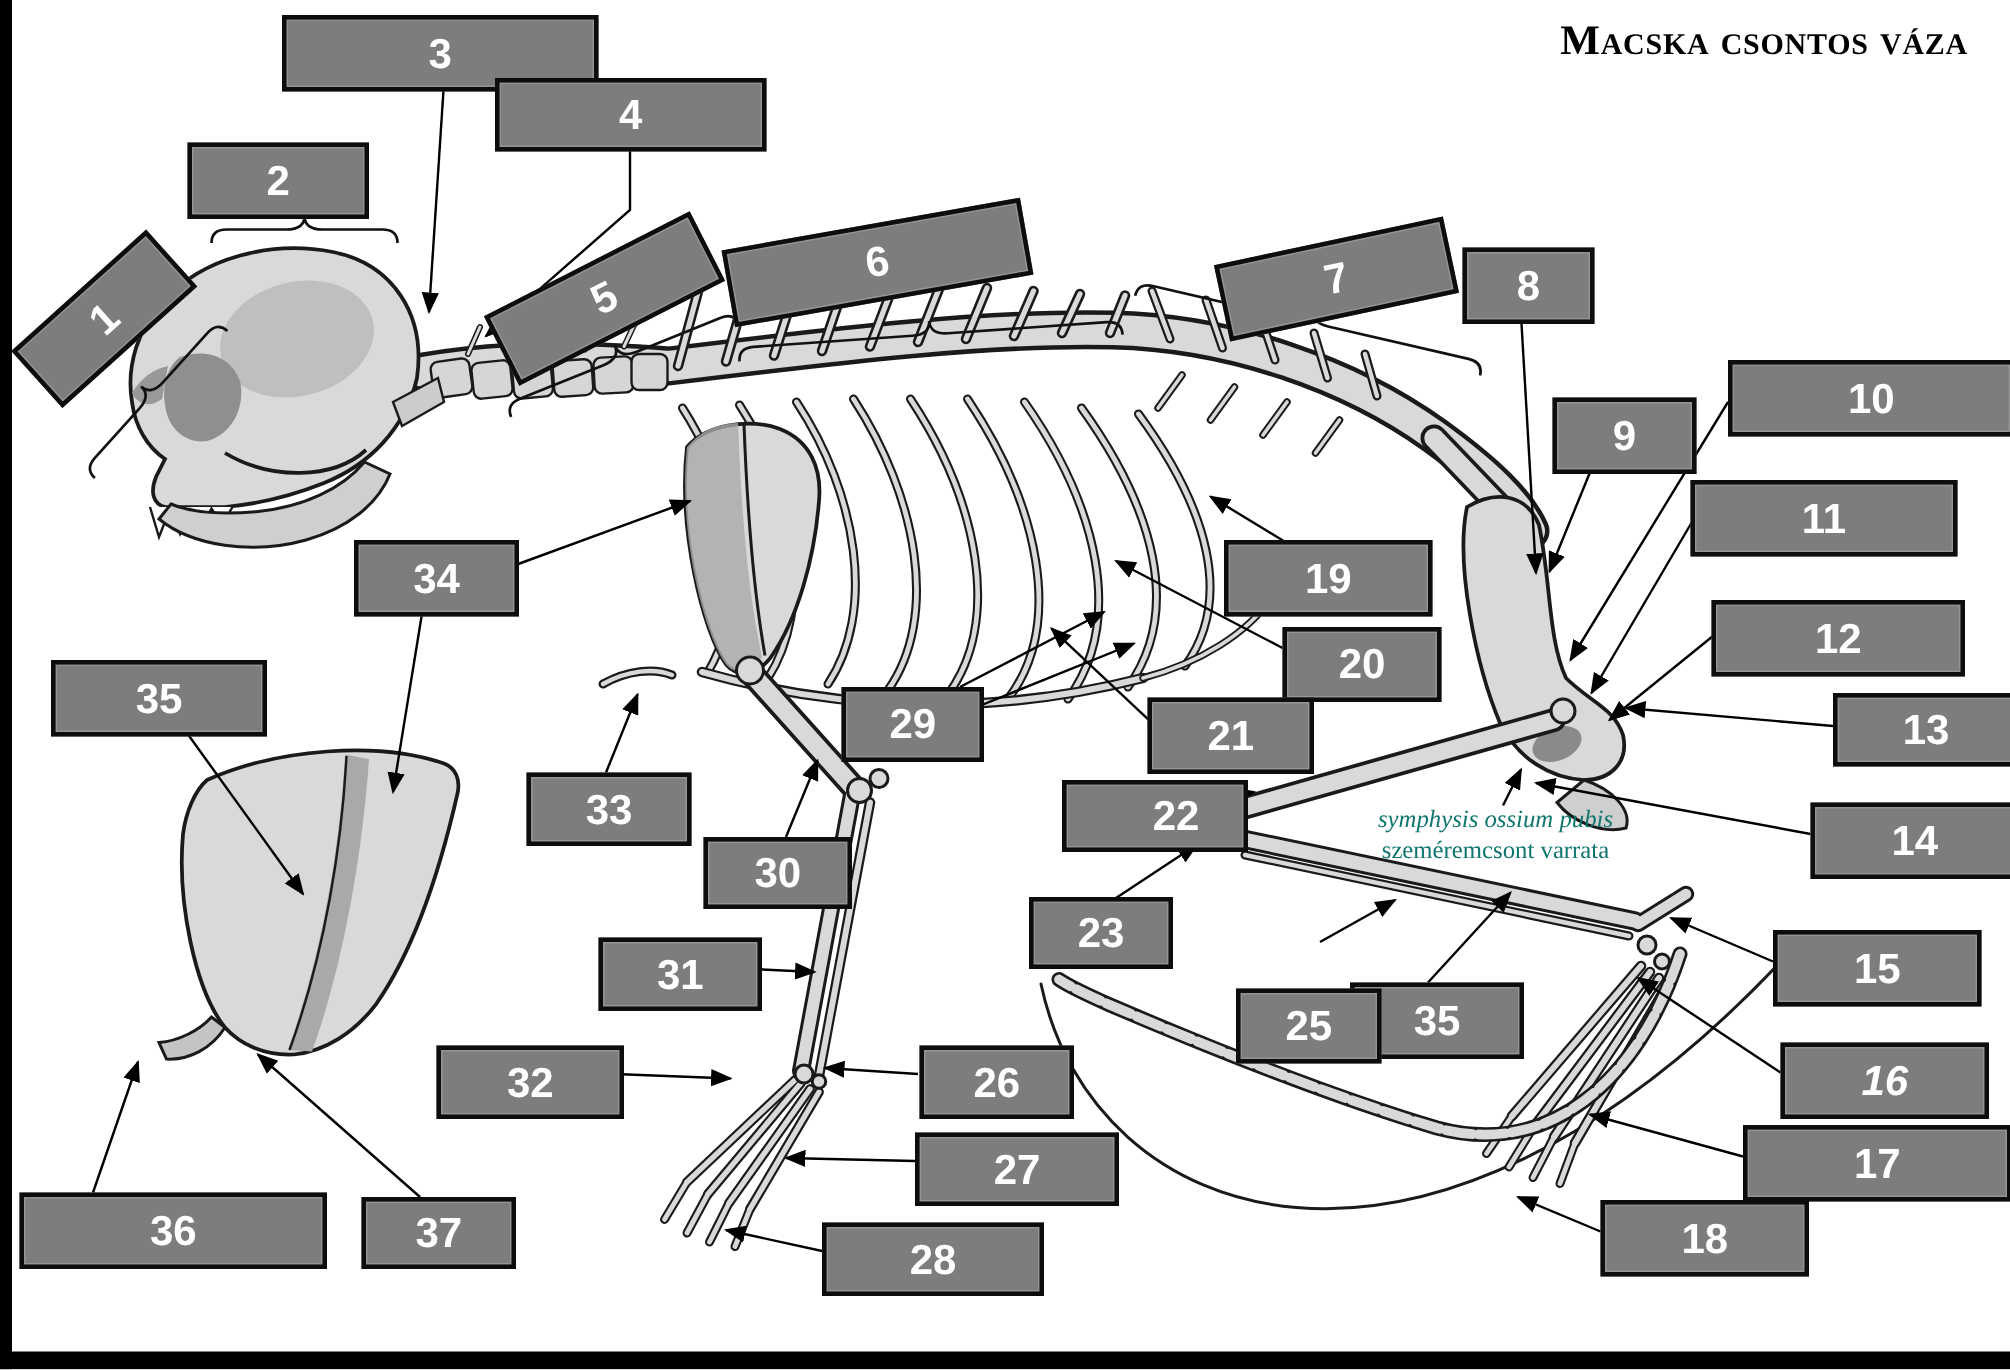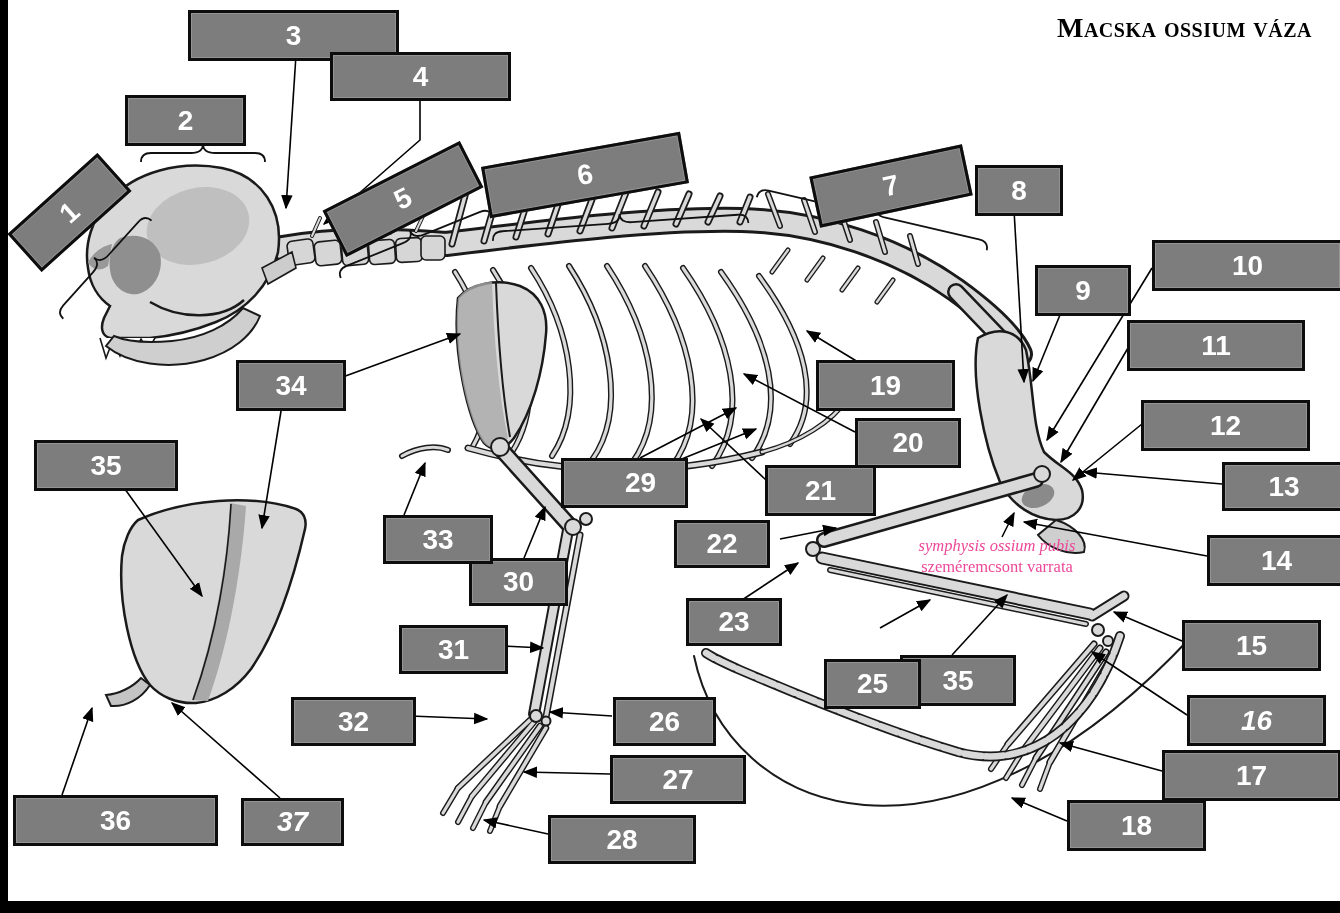--- a/index.html
+++ b/index.html
@@ -7,21 +7,21 @@
          font-family:"Liberation Sans",sans-serif;}
   .skel{position:absolute;left:0;top:0;z-index:1;}
   .num-box{position:absolute;display:flex;align-items:center;justify-content:center;
            background:#7d7d7d;border:3px solid #0d0d0d;color:#fff;font-weight:bold;
            font-size:28px;z-index:3;transform-origin:center;
            box-shadow:inset 0 0 0 1px rgba(255,255,255,.18);}
   .title{position:absolute;top:12px;right:28px;z-index:3;color:#000;
          font-family:"Liberation Serif",serif;font-variant:small-caps;font-weight:bold;
          font-size:28px;letter-spacing:.5px;}
   .sym{position:absolute;left:898px;top:536px;width:198px;z-index:3;text-align:center;
-       font-family:"Liberation Serif",serif;font-size:16.5px;line-height:1.25;color:#ec4899;}
+       font-family:"Liberation Serif",serif;font-size:16.5px;line-height:1.25;color:#0f766e;}
   .sym .lat{font-style:italic;}
   .edge-left{position:absolute;left:0;top:0;width:8px;height:913px;background:#000;z-index:4;}
   .edge-bottom{position:absolute;left:0;top:901px;width:1340px;height:12px;background:#000;z-index:4;}
   
   .bk{stroke:#1a1a1a;fill:none;stroke-linecap:round;stroke-linejoin:round;}
   .gy{stroke:#d9d9d9;fill:none;stroke-linecap:round;stroke-linejoin:round;}
   .bone-fill{fill:#d9d9d9;stroke:#1a1a1a;stroke-width:2.5;}
   .ld{stroke:#000;stroke-width:1.6;fill:none;marker-end:url(#ah);}
   .br{stroke:#111;stroke-width:1.8;fill:none;}
 </style>
@@ -363,21 +363,21 @@
       <line class="ld" x1="404" y1="515" x2="425" y2="463"></line>
       <line class="ld" x1="340" y1="378" x2="460" y2="334"></line>
       <line class="ld" x1="282" y1="405" x2="262" y2="528"></line>
       <line class="ld" x1="122" y1="485" x2="202" y2="596"></line>
       <line class="ld" x1="62" y1="795" x2="92" y2="708"></line>
       <line class="ld" x1="280" y1="798" x2="172" y2="703"></line>
       <line class="ld" x1="1002" y1="537" x2="1014" y2="513"></line>
     </g>
   </svg>
 
-  <div class="title">Macska ossium váza</div>
+  <div class="title">Macska csontos váza</div>
 
   <div class="sym">
     <div class="lat">symphysis ossium pubis</div>
     <div>szeméremcsont varrata</div>
   </div>
 
   <div id="label-layer">
       <div class="num-box" style="left: 9px; top: 187px; width: 115px; height: 45px; transform: rotate(-42deg);">1</div>
       <div class="num-box" style="left: 125px; top: 95px; width: 115px; height: 45px;">2</div>
       <div class="num-box" style="left: 188px; top: 10px; width: 205px; height: 45px;">3</div>
@@ -392,33 +392,33 @@
       <div class="num-box" style="left: 1141px; top: 400px; width: 163px; height: 45px;">12</div>
       <div class="num-box" style="left: 1222px; top: 462px; width: 118px; height: 43px;">13</div>
       <div class="num-box" style="left: 1207px; top: 535px; width: 133px; height: 45px;">14</div>
       <div class="num-box" style="left: 1182px; top: 620px; width: 133px; height: 45px;">15</div>
       <div class="num-box" style="left: 1187px; top: 695px; width: 133px; height: 45px; font-style: italic;">16</div>
       <div class="num-box" style="left: 1162px; top: 750px; width: 173px; height: 45px;">17</div>
       <div class="num-box" style="left: 1067px; top: 800px; width: 133px; height: 45px;">18</div>
       <div class="num-box" style="left: 816px; top: 360px; width: 133px; height: 45px;">19</div>
       <div class="num-box" style="left: 855px; top: 418px; width: 100px; height: 44px;">20</div>
       <div class="num-box" style="left: 765px; top: 465px; width: 105px; height: 45px;">21</div>
-      <div class="num-box" style="left: 674px; top: 520px; width: 90px; height: 42px;">22</div>
+      <div class="num-box" style="left: 708px; top: 520px; width: 90px; height: 42px; padding-left: 28px;">22</div>
       <div class="num-box" style="left: 686px; top: 598px; width: 90px; height: 42px;">23</div>
       <div class="num-box" style="left: 900px; top: 655px; width: 110px; height: 45px;">35</div>
       <div class="num-box" style="left: 824px; top: 628px; width: 91px; height: 44px; margin-top: 31px;">25</div>
       <div class="num-box" style="left: 613px; top: 697px; width: 97px; height: 43px;">26</div>
       <div class="num-box" style="left: 610px; top: 755px; width: 130px; height: 43px;">27</div>
       <div class="num-box" style="left: 548px; top: 815px; width: 142px; height: 43px;">28</div>
-      <div class="num-box" style="left: 561px; top: 458px; width: 89px; height: 44px; padding-left: 32px;">29</div>
+      <div class="num-box" style="left: 561px; top: 458px; width: 89px; height: 44px;">29</div>
       <div class="num-box" style="left: 469px; top: 558px; width: 93px; height: 42px;">30</div>
       <div class="num-box" style="left: 399px; top: 625px; width: 103px; height: 43px;">31</div>
       <div class="num-box" style="left: 291px; top: 697px; width: 119px; height: 43px;">32</div>
-      <div class="num-box" style="left: 351px; top: 515px; width: 104px; height: 43px; margin-left: 32px;">33</div>
+      <div class="num-box" style="left: 351px; top: 515px; width: 104px; height: 43px;">33</div>
       <div class="num-box" style="left: 236px; top: 360px; width: 104px; height: 45px;">34</div>
       <div class="num-box" style="left: 34px; top: 440px; width: 138px; height: 45px;">35</div>
       <div class="num-box" style="left: 13px; top: 795px; width: 199px; height: 45px;">36</div>
-      <div class="num-box" style="left: 241px; top: 798px; width: 97px; height: 42px; font-style: italic;">37</div>
+      <div class="num-box" style="left: 241px; top: 798px; width: 97px; height: 42px;">37</div>
     </div>
 
   <div class="edge-left"></div>
   <div class="edge-bottom"></div>
 </div>
 
 </body></html>

